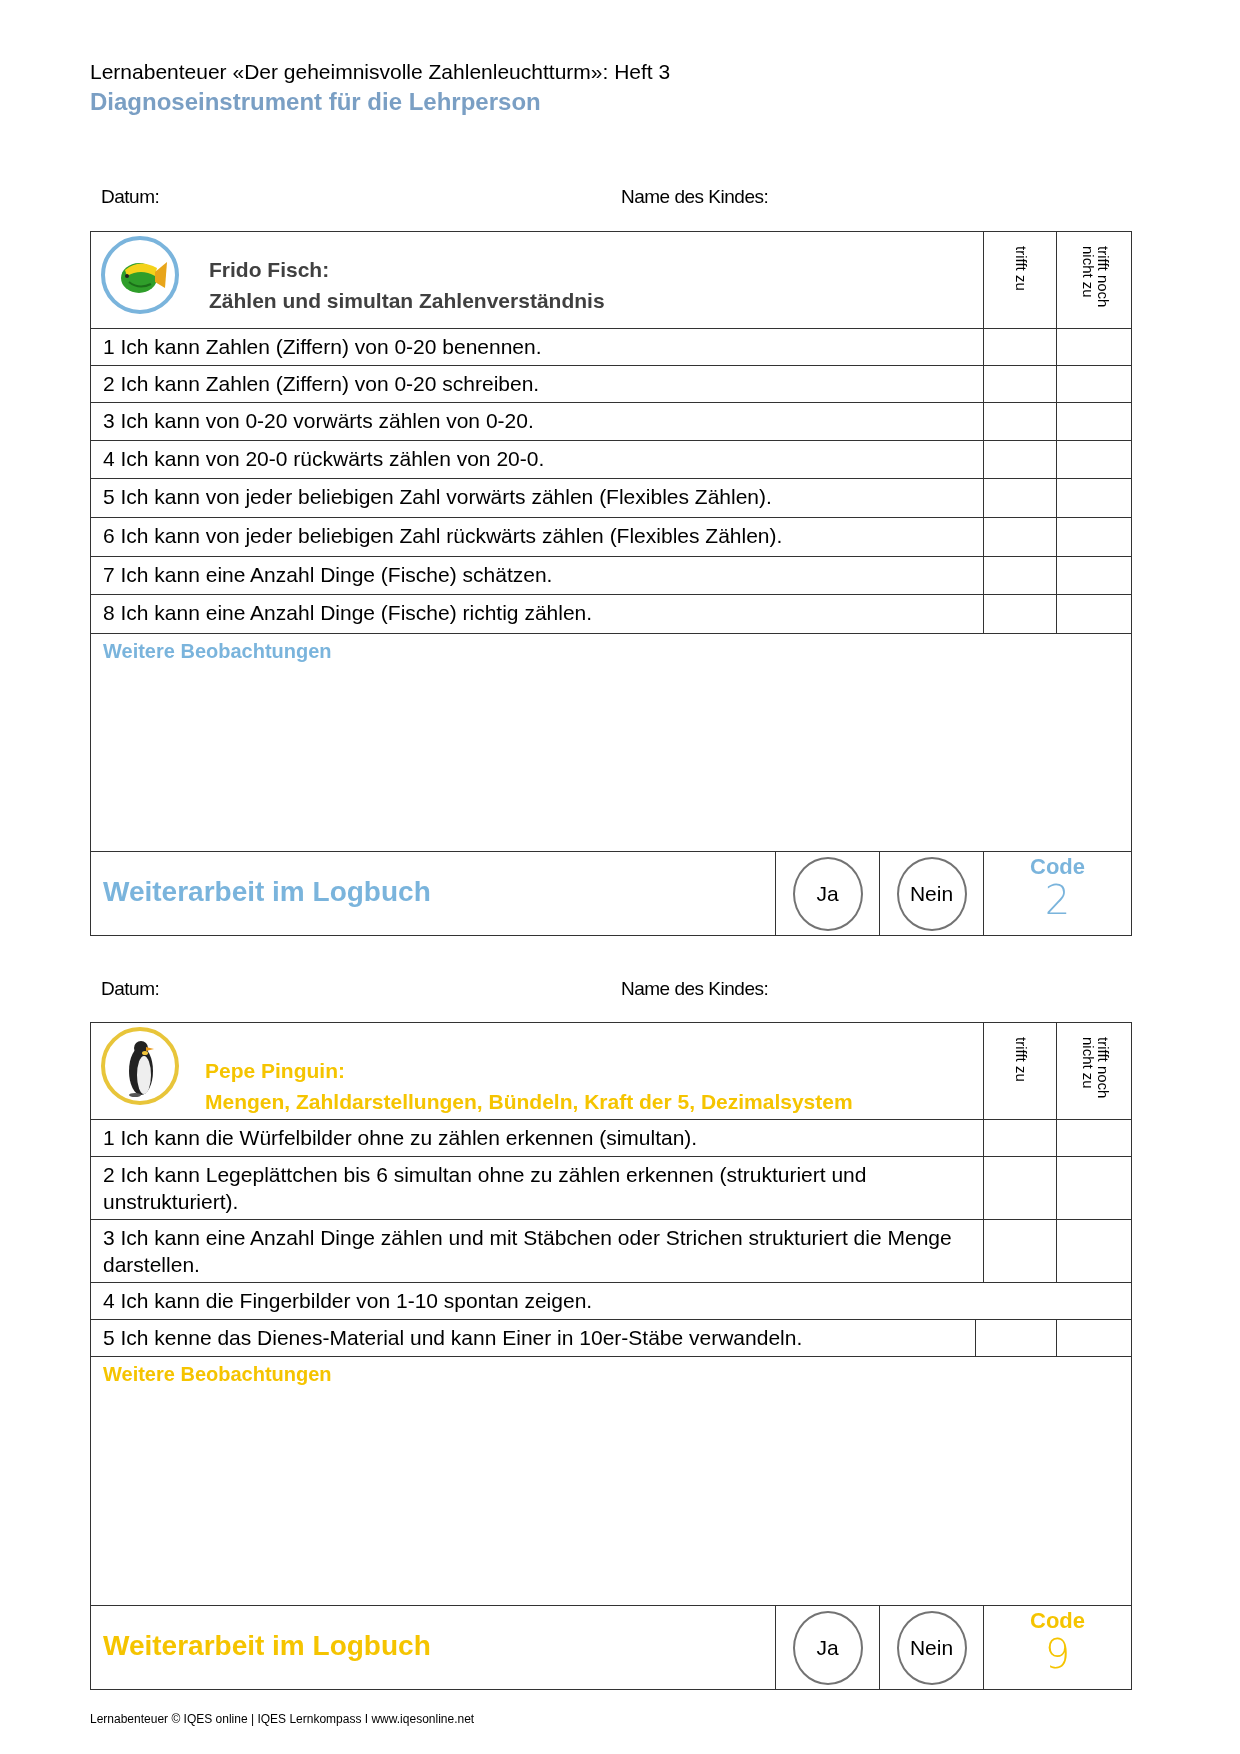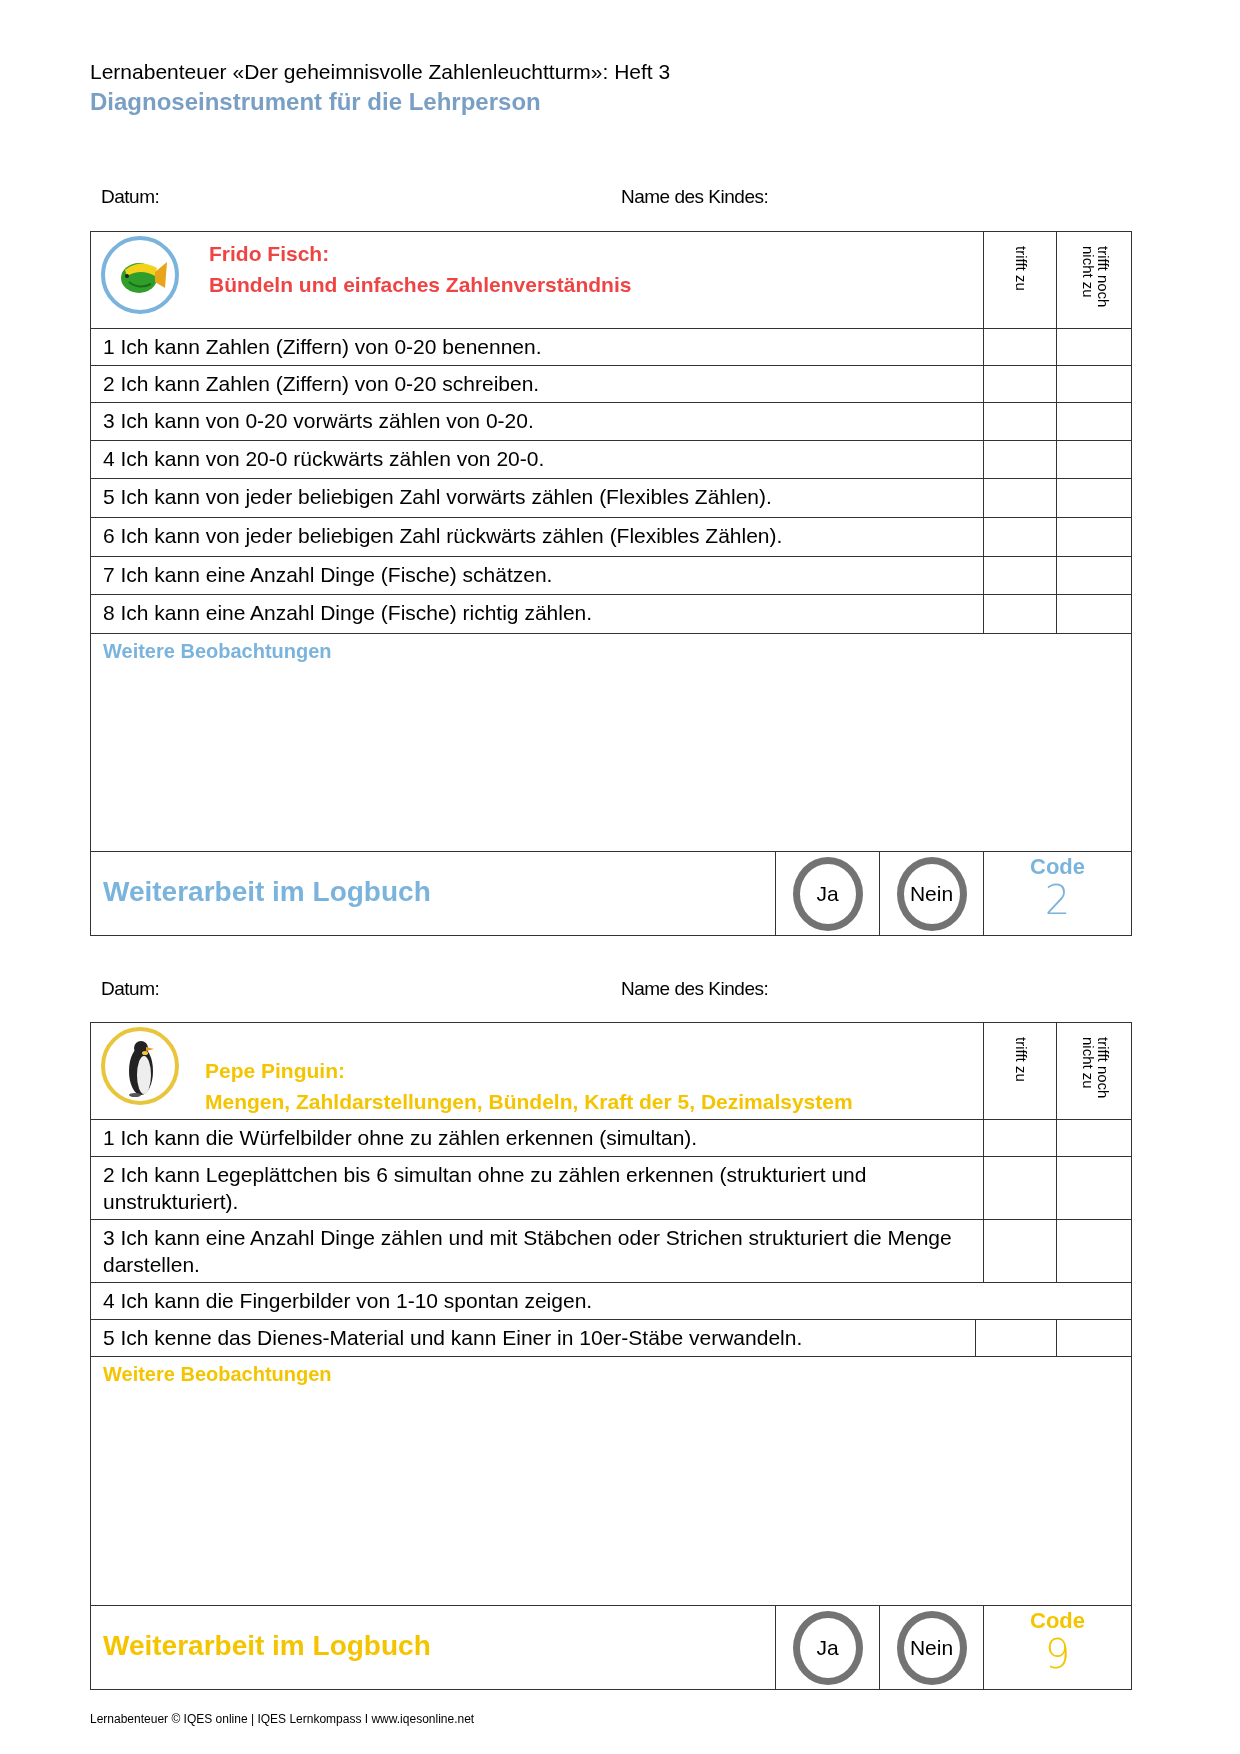--- a/index.html
+++ b/index.html
@@ -16,21 +16,21 @@
   .vtext { position:absolute; writing-mode:vertical-rl; font-size:15px; line-height:15px; top:14px; }
   .row { position:relative; border-bottom:1.5px solid #333; display:flex; }
   .row .txt { flex:1; padding:4px 12px; font-size:21px; line-height:27px; box-sizing:border-box; }
   .row .cell { width:73px; border-left:1.5px solid #333; box-sizing:border-box; }
   .obs { position:relative; border-bottom:1.5px solid #333; }
   .obs .lbl { position:absolute; left:12px; top:6px; font-weight:bold; font-size:20px; }
   .foot { position:relative; display:flex; }
   .foot .left { flex:1; position:relative; }
   .foot .left .lbl { position:absolute; left:12px; font-weight:bold; font-size:28px; }
   .foot .opt { width:104px; border-left:1.5px solid #333; position:relative; box-sizing:border-box; }
-  .foot .circle { position:absolute; left:50%; top:50%; width:70px; height:74px; margin-left:-35px; margin-top:-37px; border:7px solid #737373; border-radius:50%; box-sizing:border-box; display:flex; align-items:center; justify-content:center; font-size:21px; }
+  .foot .circle { position:absolute; left:50%; top:50%; width:70px; height:74px; margin-left:-35px; margin-top:-37px; border:2px solid #737373; border-radius:50%; box-sizing:border-box; display:flex; align-items:center; justify-content:center; font-size:21px; }
   .foot .code { width:148px; border-left:1.5px solid #333; position:relative; text-align:center; box-sizing:border-box; }
   .foot .code .clbl { font-weight:bold; font-size:22px; margin-top:2px; }
   .foot .code .cval { font-size:40px; line-height:40px; font-family:"DejaVu Sans", sans-serif; font-weight:200; }
   .footer { left:90px; top:1712px; font-size:12px; }
 </style>
 </head>
 <body>
 
 <div class="abs subtitle">Lernabenteuer «Der geheimnisvolle Zahlenleuchtturm»: Heft 3</div>
 <div class="abs title">Diagnoseinstrument für die Lehrperson</div>
@@ -42,23 +42,23 @@
   <div class="hdr" style="height:96px;">
     <div class="icon" style="border:4px solid #7ab4dc;">
       <svg width="70" height="70" viewBox="0 0 70 70">
         <ellipse cx="34" cy="38" rx="18" ry="15" fill="#2f9e2a"></ellipse>
         <path d="M20 30 Q34 18 52 28 L50 36 Q36 28 22 36Z" fill="#f4d21a"></path>
         <path d="M50 32 L62 22 L60 48 L50 42Z" fill="#e8a51a"></path>
         <path d="M24 42 Q34 50 46 44" stroke="#1b6e19" stroke-width="2" fill="none"></path>
         <circle cx="22" cy="36" r="2" fill="#222"></circle>
       </svg>
     </div>
-    <div class="htext" style="color:#ef4444;">
+    <div class="htext" style="color:#404040;margin-top:16px;">
       <div>Frido Fisch:</div>
-      <div>Bündeln und einfaches Zahlenverständnis</div>
+      <div>Zählen und simultan Zahlenverständnis</div>
     </div>
     <div class="vcol" style="left:892px; width:73px;">
       <div class="vtext" style="left:30px;">trifft zu</div>
     </div>
     <div class="vcol" style="left:965px; width:75px;">
       <div class="vtext" style="left:22px; width:32px; white-space:normal; height:72px;">trifft noch nicht zu</div>
     </div>
   </div>
 
   <div class="row" style="height:36px;">

